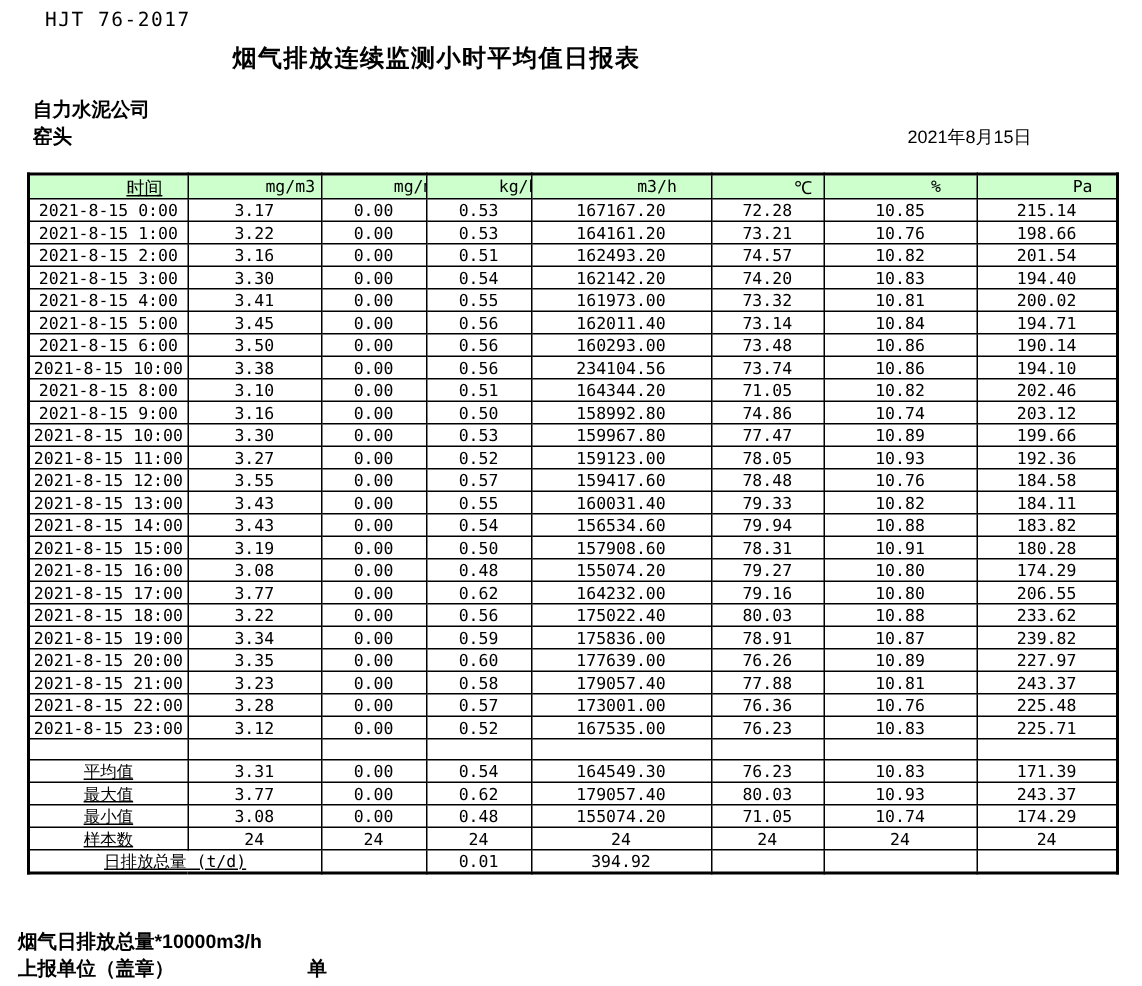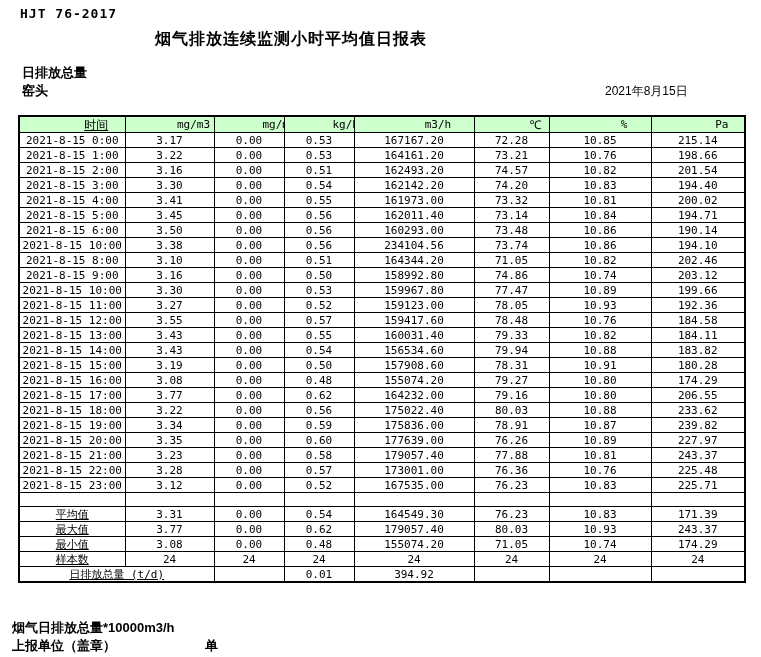--- a/index.html
+++ b/index.html
@@ -1,21 +1,21 @@
 <!DOCTYPE html>
 <html><head>
 <meta charset="utf-8">
 <style>
   html,body{margin:0;padding:0;}
   body{
     width:761px;height:657px;position:relative;background:#ffffff;color:#000;
     font-family:"Liberation Sans",sans-serif;overflow:hidden;
   }
-  .std{position:absolute;left:20px;top:6px;font-family:"DejaVu Sans Mono",monospace;
-       font-weight:bold;font-size:13px;letter-spacing:1px;}
+  .std{position:absolute;left:30px;top:6px;font-family:"DejaVu Sans Mono",monospace;
+       font-weight:normal;font-size:13px;letter-spacing:1px;}
   .title{position:absolute;left:155px;top:29px;font-size:16px;font-weight:bold;letter-spacing:1px;}
   .company{position:absolute;left:22px;top:64px;font-size:13px;font-weight:bold;}
   .station{position:absolute;left:22px;top:82px;font-size:13px;font-weight:bold;}
   .date{position:absolute;left:605px;top:83px;font-size:12px;}
   table.report{
     position:absolute;left:18px;top:115px;width:726px;
     border-collapse:collapse;table-layout:fixed;border:2px solid #000;
   }
   table.report td{
     border:1px solid #000;text-align:center;vertical-align:middle;padding:0;
@@ -36,21 +36,21 @@
   td.label-left{text-align:left;padding-left:3px;}
   .footnote{position:absolute;left:12px;top:619px;font-size:13px;font-weight:bold;}
   .sign-row{position:absolute;left:12px;top:637px;font-size:13px;font-weight:bold;}
   .sign-row .unit-label{position:absolute;left:193px;top:0;}
 </style>
 </head>
 <body>
 
 <div class="std">HJT  76-2017</div>
 <div class="title">烟气排放连续监测小时平均值日报表</div>
-<div class="company">日排放总量</div>
+<div class="company">自力水泥公司</div>
 <div class="station">窑头</div>
 <div class="date">2021年8月15日</div>
 
 <table class="report">
   <colgroup>
     <col style="width:106px">
       <col style="width:89px">
       <col style="width:70px">
       <col style="width:70px">
     <col style="width:120px">

